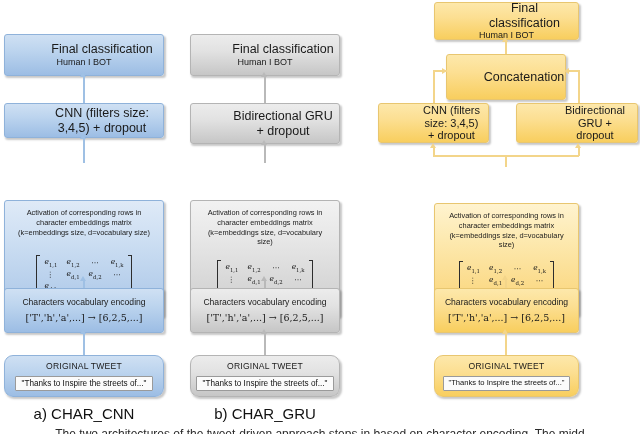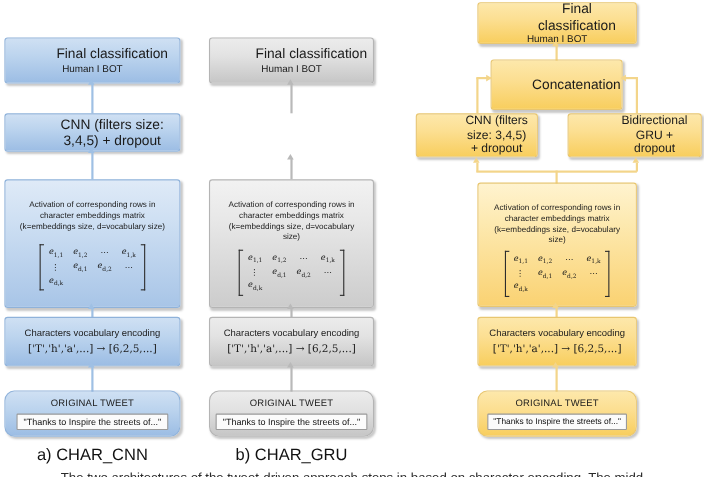--- a/index.html
+++ b/index.html
@@ -45,21 +45,22 @@
     background: linear-gradient(to bottom, #fde8ab 0%, #fcdf92 40%, #f8ce5e 100%);
     border: 1px solid #e8c670;
   }
 
   
   .rounded { border-radius: 9px; }
 
   
   .activation {
     justify-content: flex-start;
-    padding-top: 17px;
+    padding-top: 7px;
+    margin-top: 37px;
   }
   .activation.c-blue { background: linear-gradient(to bottom, #dfeaf7 0%, #cfe0f3 30%, #a8c5e7 100%); }
   .activation.c-gray { background: linear-gradient(to bottom, #f2f2f2 0%, #e8e8e8 30%, #cccccc 100%); }
   .activation.c-gold { background: linear-gradient(to bottom, #fff3cf 0%, #fdeab2 30%, #fad272 100%); }
   .activation .cap {
     font-size: 7.4px; line-height: 1.32; padding: 0 6px;
   }
 
   
   .matrix {
@@ -195,20 +196,24 @@
 
   <div class="caption" style="left:4px; top:405px; width:160px;">a) CHAR_CNN</div>
 
   <div class="box c-gray" style="left:190px; top:34px; width:150px; height:42px;">
     <div class="t1">Final classification</div>
     <div class="t2">Human I BOT</div>
   </div>
   <div class="conn vline b-gray" style="left:264px; top:76px; height:27px;"></div>
   <div class="arrow up a-gray" style="left:261.2px; top:72px;"></div>
 
+  <div class="box c-gray" style="left:190px; top:103px; width:150px; height:41px;">
+    <div class="t1">Bidirectional GRU</div>
+    <div class="t1">+ dropout</div>
+  </div>
   <div class="conn vline b-gray" style="left:264px; top:144px; height:19px;"></div>
   <div class="arrow up a-gray" style="left:261.2px; top:140px;"></div>
 
   <div class="box c-gray activation" style="left:190px; top:163px; width:150px; height:117px;">
     <div class="cap">Activation of corresponding rows in character embeddings matrix (k=embeddings size, d=vocabulary size)</div>
     <div class="matrix">
       <div class="brk l"></div>
       <div class="mgrid">
         <span><i>e</i><sub>1,1</sub></span>
         <span><i>e</i><sub>1,2</sub></span>

